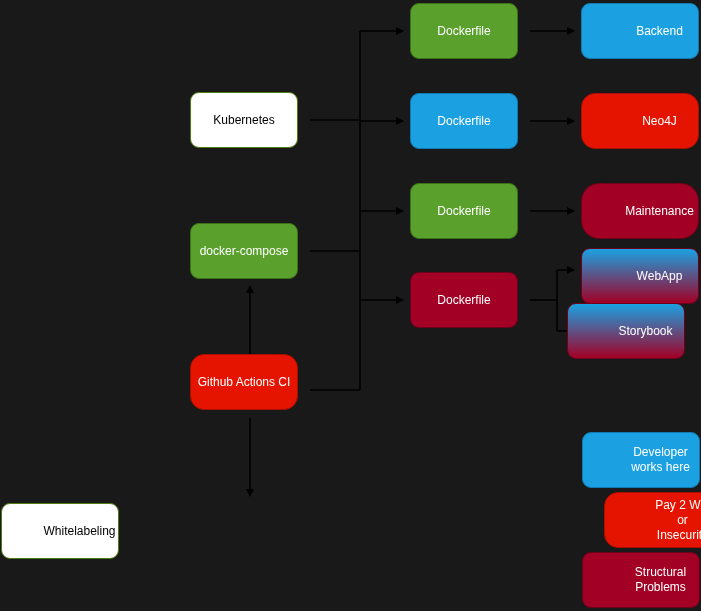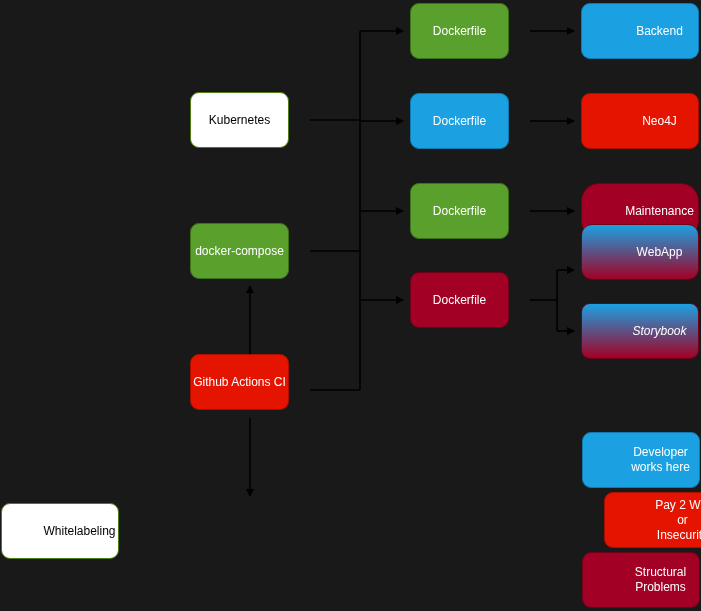--- a/index.html
+++ b/index.html
@@ -16,21 +16,21 @@
     overflow: hidden;
   }
   #edges {
     position: absolute;
     left: 0;
     top: 0;
     pointer-events: none;
   }
   .node {
     position: absolute;
-    width: 99px;
+    width: 108px;
     height: 56px;
     border-radius: 9px;
     display: flex;
     align-items: center;
     justify-content: center;
     text-align: center;
     font-size: 12px;
     color: #ffffff;
     white-space: pre-line;
     line-height: 1.25;
@@ -38,21 +38,21 @@
     border: 1px solid rgba(0,0,0,0.45);
   }
   .w118 { width: 118px; padding-left: 39px; }
   .white {
     background: #ffffff;
     color: #000000;
     border: 1px solid #4d7c0f;
   }
   .green   { background: #5aa02c; border-color: #3d7317; }
   .blue    { background: #1ba1e2; border-color: #0f7bb0; }
-  .red     { background: #e51400; border-color: #a80f00; }
+  .red     { background: #e51400; border-color: #a80f00; border-radius: 14px; }
   .crimson { background: #a20025; border-color: #6e0019; }
   .gradient {
     background: linear-gradient(180deg, #1ba1e2 0%, #a20025 100%);
     border-color: #6e0019;
   }
 </style>
 </head>
 <body>
 
 <div id="canvas">
@@ -104,23 +104,23 @@
   <div class="node green" style="left:410px; top:183px;">Dockerfile</div>
 
   <div class="node crimson" style="left:410px; top:272px;">Dockerfile</div>
 
   <div class="node blue w118" style="left:581px; top:3px;">Backend</div>
 
   <div class="node red w118" style="left:581px; top:93px;">Neo4J</div>
 
   <div class="node crimson w118" style="left:581px; top:183px;border-radius:18px;">Maintenance</div>
 
-  <div class="node gradient w118" style="left:581px; top:224px;border-radius:11px;">WebApp</div>
+  <div class="node gradient w118" style="left:581px; top:248px;">WebApp</div>
 
-  <div class="node gradient w118" style="left:581px; top:303px;font-style:italic;">Storybook</div>
+  <div class="node gradient w118" style="left:567px; top:303px;">Storybook</div>
 
   <div class="node blue w118" style="left:582px; top:432px;">Developer
 works here</div>
 
   <div class="node red w118" style="left:604px; top:492px;">Pay 2 Win
 or
 Insecurity</div>
 
   <div class="node crimson w118" style="left:582px; top:552px;">Structural Problems</div>
 

